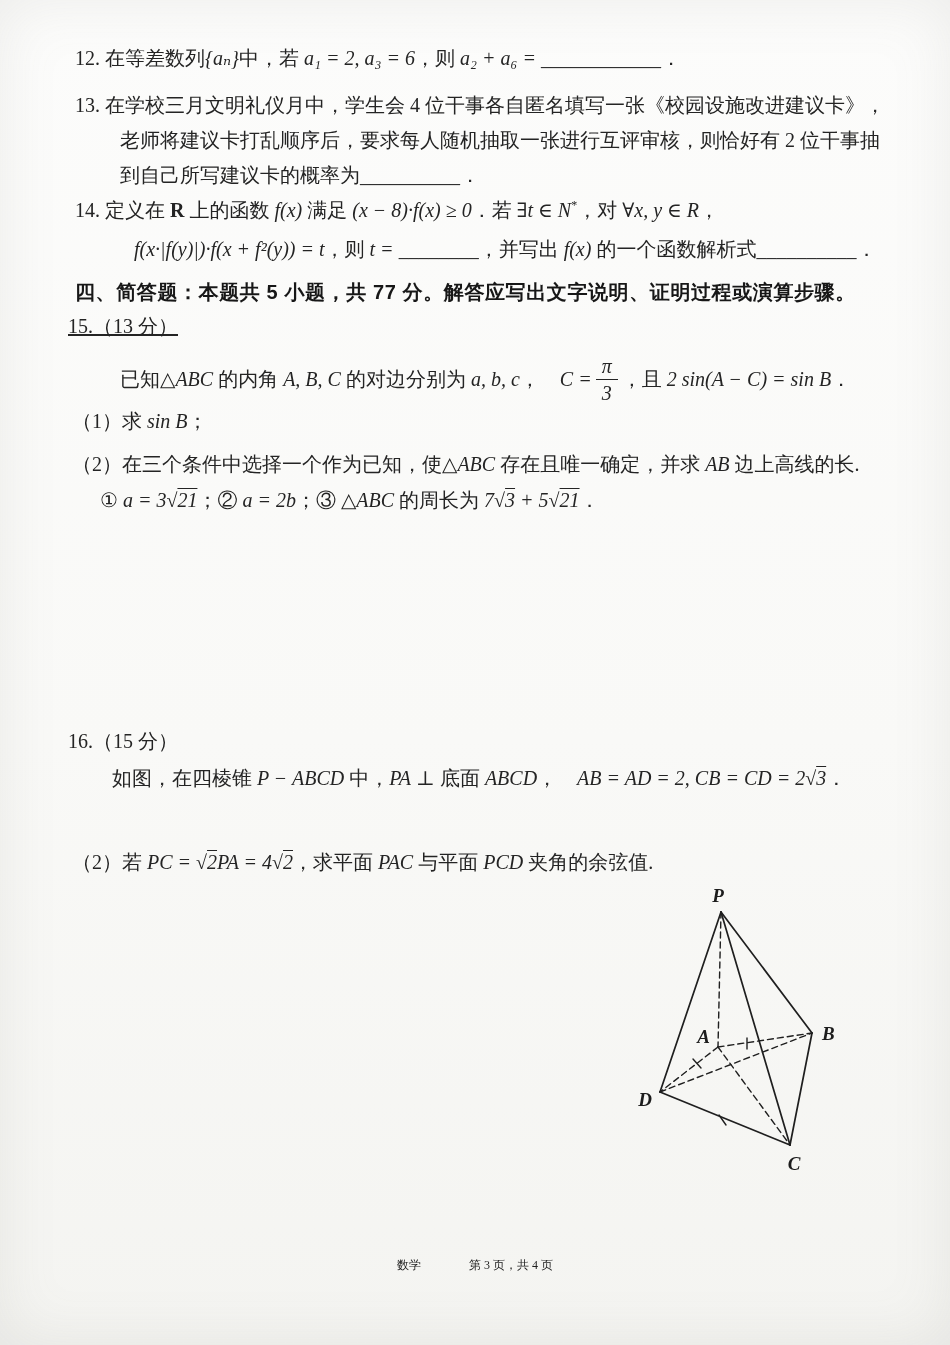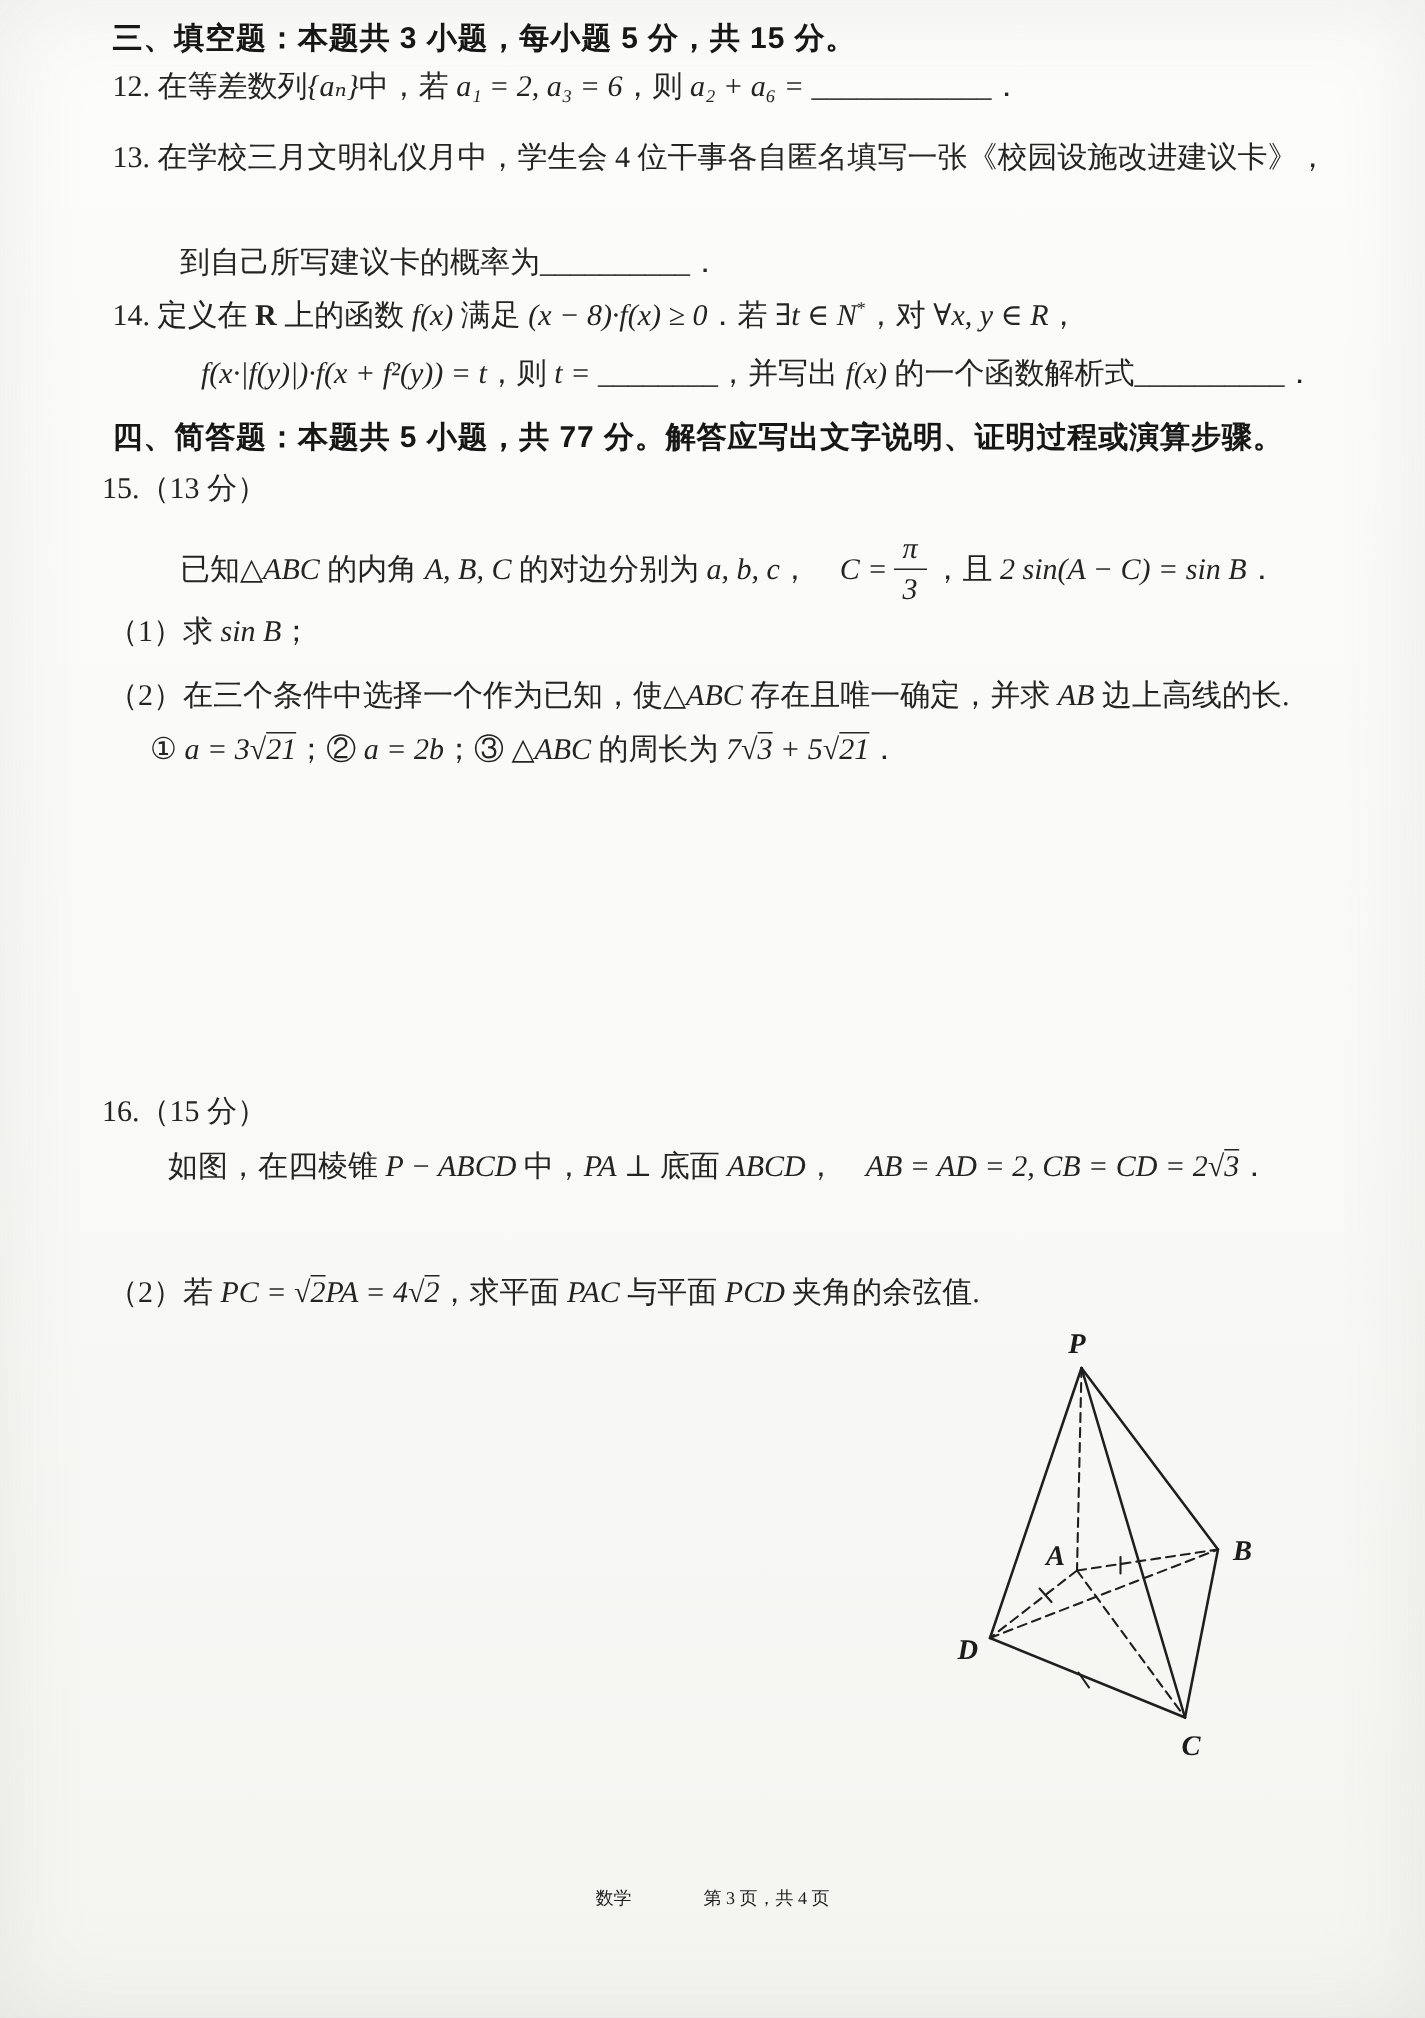--- a/index.html
+++ b/index.html
@@ -45,47 +45,47 @@
     position:absolute; top:1257px; left:0; width:100%;
     display:flex; justify-content:center; gap:48px;
     font-size:12px; color:#1e1e1e;
   }
 </style>
 </head>
 <body>
 
 <div class="page">
 
-  <div class="line hdr" style="top:13px; left:75px;">
-    <span>三、填空题：本题共 3 小题，每小题 5 分，共 15 分。</span>
-  </div>
 
   <div class="line" style="top:45px; left:75px;">
     <span>12. 在等差数列</span><span class="m">{aₙ}</span><span>中，若 </span><span class="m">a₁ = 2, a₃ = 6</span><span>，则 </span><span class="m">a₂ + a₆ = </span><span>____________</span><span>．</span>
   </div>
 
   <div class="line" style="top:92px; left:75px;">
     <span>13. 在学校三月文明礼仪月中，学生会 4 位干事各自匿名填写一张《校园设施改进建议卡》，</span>
+  </div>
+  <div class="line" style="top:127px; left:120px;">
+    <span>老师将建议卡打乱顺序后，要求每人随机抽取一张进行互评审核，则恰好有 2 位干事抽</span>
   </div>
   <div class="line" style="top:162px; left:120px;">
     <span>到自己所写建议卡的概率为__________．</span>
   </div>
 
   <div class="line" style="top:197px; left:75px;">
     <span>14. 定义在 </span><span style="font-weight:700;">R</span><span> 上的函数 </span><span class="m">f(x)</span><span> 满足 </span><span class="m">(x − 8)·f(x) ≥ 0</span><span>．若 </span><span class="m">∃t ∈ N</span><sup class="star">*</sup><span>，对 </span><span class="m">∀x, y ∈ R</span><span>，</span>
   </div>
   <div class="line" style="top:236px; left:118px;margin-left:16px;">
     <span class="m">f(x·|f(y)|)·f(x + f²(y)) = t</span><span>，则 </span><span class="m">t = </span><span>________</span><span>，并写出 </span><span class="m">f(x)</span><span> 的一个函数解析式</span><span>__________</span><span>．</span>
   </div>
 
   <div class="line hdr" style="top:279px; left:75px;text-align:center;">
     <span>四、简答题：本题共 5 小题，共 77 分。解答应写出文字说明、证明过程或演算步骤。</span>
   </div>
 
-  <div class="line" style="top:313px; left:68px;">
+  <div class="line" style="top:313px; left:68px;text-decoration:underline;">
     <span>15.（13 分）</span>
   </div>
   <div class="line" style="top:358px; left:120px;">
     <span>已知</span><span class="m">△ABC</span><span> 的内角 </span><span class="m">A, B, C</span><span> 的对边分别为 </span><span class="m">a, b, c</span><span>，　</span><span class="m">C =</span><span class="frac">
         <span class="num">π</span>
         <span class="den">3</span>
       </span><span>，且 </span><span class="m">2 sin(A − C) = sin B</span><span>．</span>
   </div>
   <div class="line" style="top:408px; left:72px;">
     <span>（1）求 </span><span class="m">sin B</span><span>；</span>

